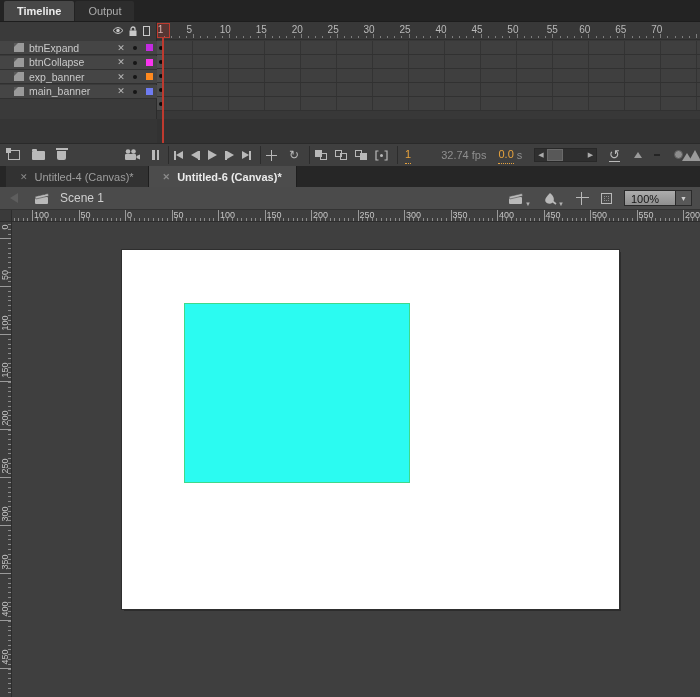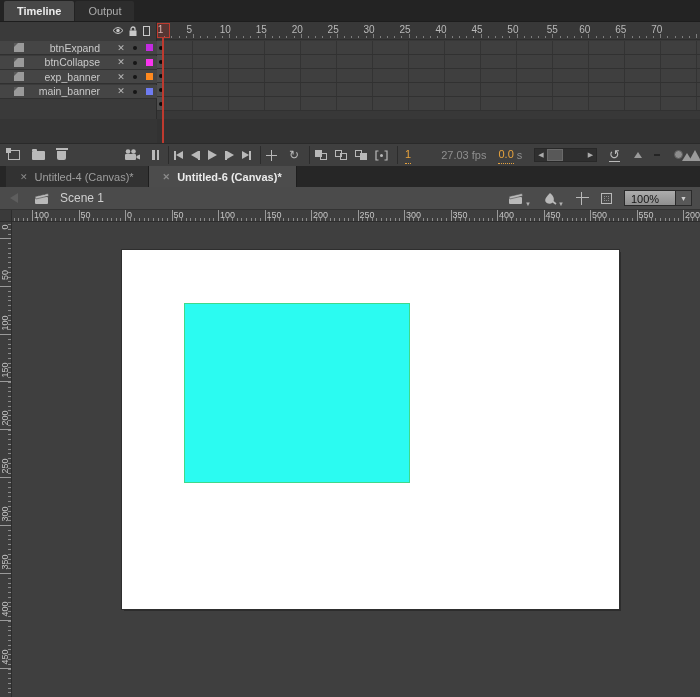--- a/index.html
+++ b/index.html
@@ -15,21 +15,21 @@
 
   .tl-body { position:absolute; top:22px; left:0; width:700px; height:121px; background:#3A3A3A; overflow:hidden; }
   .tl-left { position:absolute; top:0; left:0; width:157px; height:121px; background:#3A3A3A; border-right:1px solid #2B2B2B; }
   .tl-left-header { position:absolute; top:2px; left:0; width:157px; height:16px; }
   .hicon { position:absolute; top:2px; }
   .tl-rows-left { position:absolute; top:19px; left:0; width:157px; }
   .lrow { height:14px; margin-bottom:0.6px; background:#454545; display:flex; align-items:center; border-bottom:1px solid #303030; font-size:10.5px; color:#C9C9C9; }
   .lrow.active { background:#A9862B; color:#FFFFFF; }
   .layer-page-icon { width:10px; height:9px; margin:0 5px 0 14px; background:#9A9A9A; position:relative; flex:0 0 auto; }
   .layer-page-icon:after { content:""; position:absolute; left:0; top:0; border-left:4px solid #5a5a5a; border-bottom:4px solid transparent; }
-  .lname { flex:1 1 auto; white-space:nowrap; overflow:hidden;text-align:right; }
+  .lname { flex:1 1 auto; white-space:nowrap; overflow:hidden; }
   .lcell { width:14px; flex:0 0 auto; text-align:center; font-size:9px; color:#B9B9B9; line-height:14px; }
   .lrow.active .lcell { color:#FFFFFF; }
   .dotb { display:inline-block; width:4px; height:4px; border-radius:50%; background:#161616; vertical-align:middle; }
   .dotw { display:inline-block; width:4px; height:4px; border-radius:50%; background:#EFEFEF; vertical-align:middle; }
   .swatch { width:7px; height:7px; margin:0 4px; flex:0 0 auto; }
   .tl-left-filler { position:absolute; left:0; bottom:0; width:157px; height:24px; background:#353535; }
 
   
   .frames-pane { position:absolute; top:0; left:157px; right:0; bottom:0; background:#383838; }
   .frame-ruler { position:absolute; top:2px; left:0; right:0; height:16px; font-size:10px; color:#B9B9B9; border-bottom:1px solid #2e2e2e; }
@@ -395,21 +395,21 @@
         <svg class="icon" width="13" height="11" viewBox="0 0 13 11">
             <path d="M3.5 1 H1 V10 H3.5" fill="none" stroke="#B9B9B9" stroke-width="1.2"></path>
             <path d="M9.5 1 H12 V10 H9.5" fill="none" stroke="#B9B9B9" stroke-width="1.2"></path>
             <circle cx="6.5" cy="5.5" r="1.5" fill="#B9B9B9"></circle>
           </svg>
       </span>
 
       <span class="tsep" style="margin-left:9px"></span>
 
       <span class="tbtn num-orange" style="margin-left:2px;font-size:11px">1</span>
-      <span class="tbtn gray-txt" style="margin-left:30px;font-size:11px">27.03 fps</span>
+      <span class="tbtn gray-txt" style="margin-left:30px;font-size:11px">32.74 fps</span>
       <span class="tbtn num-orange" style="margin-left:12px;font-size:11px">0.0</span>
       <span class="tbtn gray-txt" style="margin-left:3px;font-size:11px">s</span>
 
       <span class="mini-scroll" style="margin-left:12px">
         <span class="arr">◀</span>
         <span class="mini-thumb"></span>
         <span class="mini-rest"></span>
         <span class="arr">▶</span>
       </span>
 

